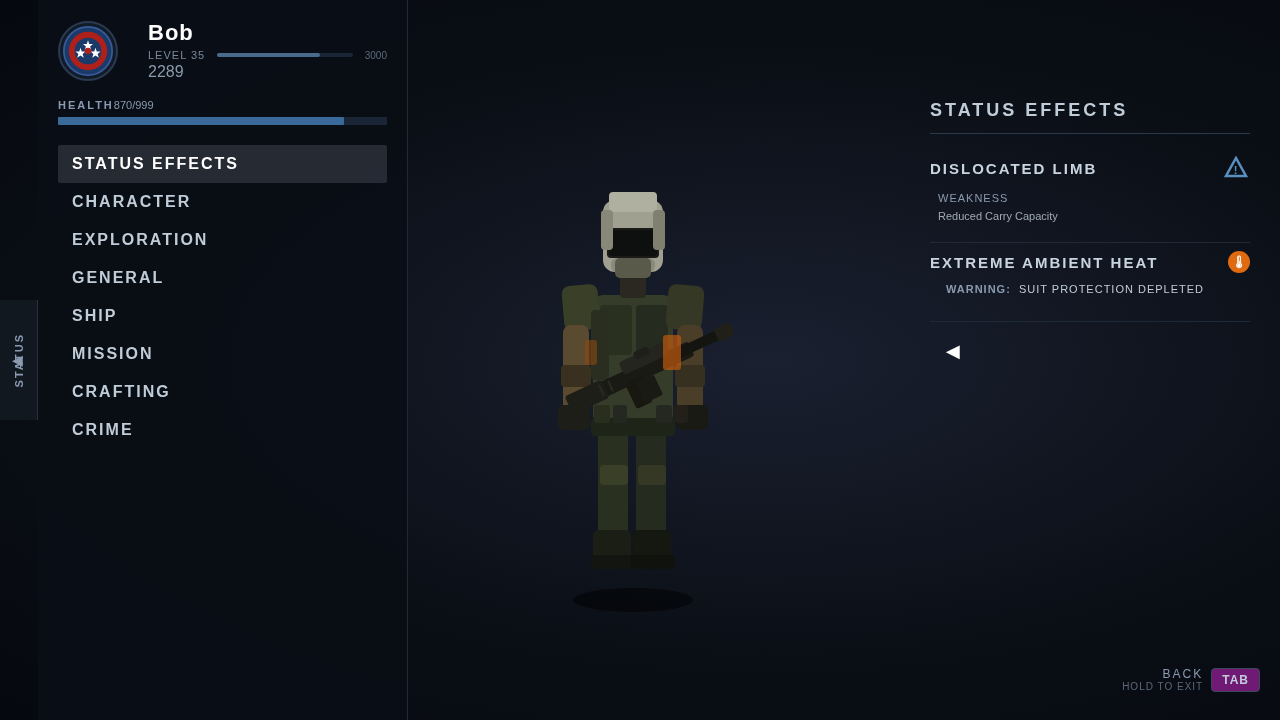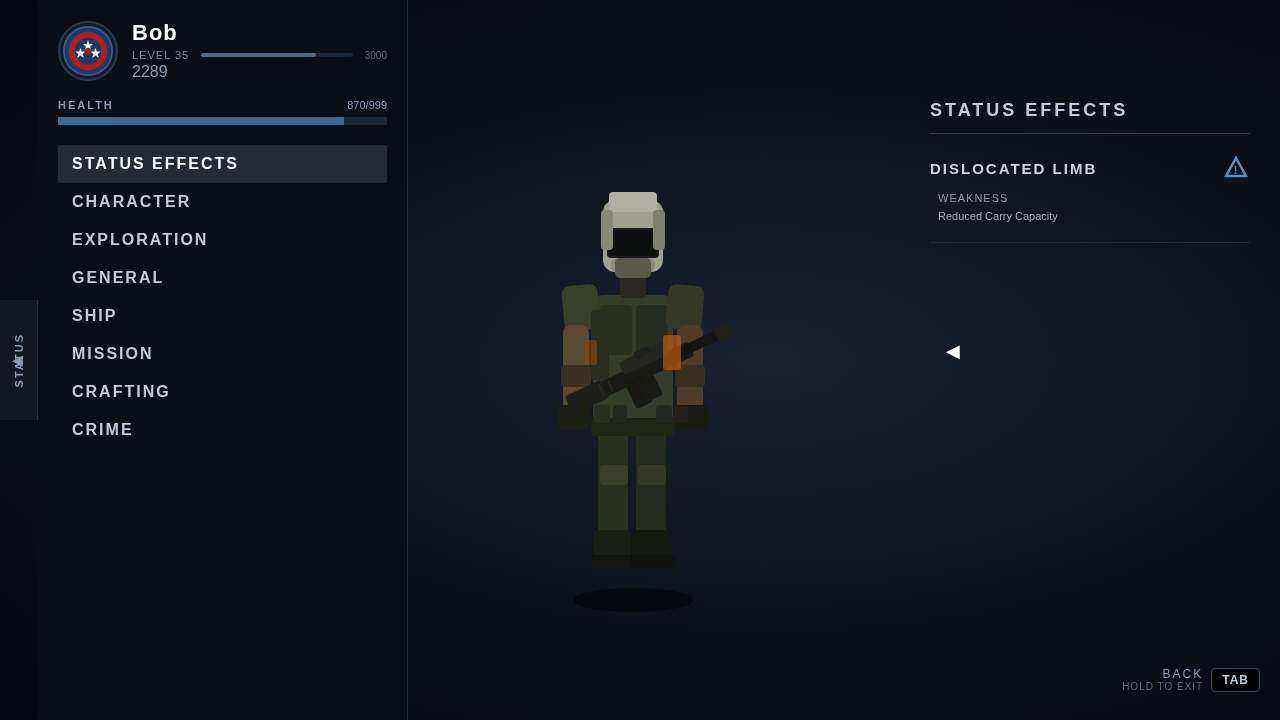--- a/index.html
+++ b/index.html
@@ -88,20 +88,21 @@
     }
 
     
     .tri-star {
       width: 50px;
       height: 50px;
     }
 
     .char-info {
       flex: 1;
+      margin-left: 16px;
     }
 
     .char-name {
       font-size: 22px;
       font-weight: 700;
       color: #ffffff;
       letter-spacing: 1px;
     }
 
     .char-level-row {
@@ -142,21 +143,21 @@
       margin-top: 2px;
     }
 
     
     .health-section {
       margin-bottom: 20px;
     }
 
     .health-row {
       display: flex;
-      justify-content: space-between;
+      justify-content: flex-start;
       margin-bottom: 6px;
     }
 
     .health-label {
       font-size: 11px;
       letter-spacing: 2px;
       color: #8a9ab0;
       font-weight: 600;
     }
 
@@ -307,21 +308,21 @@
       color: #8a9ab0;
     }
 
     .back-hint {
       font-size: 10px;
       color: #5a6a7a;
       letter-spacing: 1px;
     }
 
     .key-badge {
-      background: #000000;
+      background: #701a75;
       border: 1px solid #3a4a5a;
       border-radius: 4px;
       padding: 4px 10px;
       font-size: 12px;
       font-weight: 700;
       color: #c0ccd8;
       letter-spacing: 1px;
     }
 
     .cursor-arrow {
@@ -514,20 +515,32 @@
         <svg width="24" height="24" viewBox="0 0 24 24">
           <polygon points="12,2 22,20 2,20" fill="none" stroke="#5a90c0" stroke-width="2.5"></polygon>
           <text x="11.5" y="18" font-size="11" font-weight="900" fill="#5a90c0" text-anchor="middle">!</text>
         </svg>
       </div>
     </div>
     <div class="effect-detail weakness-label">WEAKNESS</div>
     <div class="weakness-value">Reduced Carry Capacity</div>
   </div>
 
+  <div class="effect-card">
+    <div class="effect-header">
+      <span class="effect-name">EXTREME AMBIENT HEAT</span>
+      <div class="circle-icon">🌡</div>
+    </div>
+    <div class="effect-detail">
+      <span class="warning-text">
+        <span style="color:#8a9ab0;font-weight:700;">WARNING:</span>
+        <span style="color:#c0ccd8;margin-left:4px;">SUIT PROTECTION DEPLETED</span>
+      </span>
+    </div>
+  </div>
 </div>
 
 <div class="cursor-arrow">▶</div>
 
 <div class="bottom-bar">
   <div style="text-align:right;">
     <div class="back-label">BACK</div>
     <div class="back-hint">HOLD TO EXIT</div>
   </div>
   <div class="key-badge">TAB</div>

